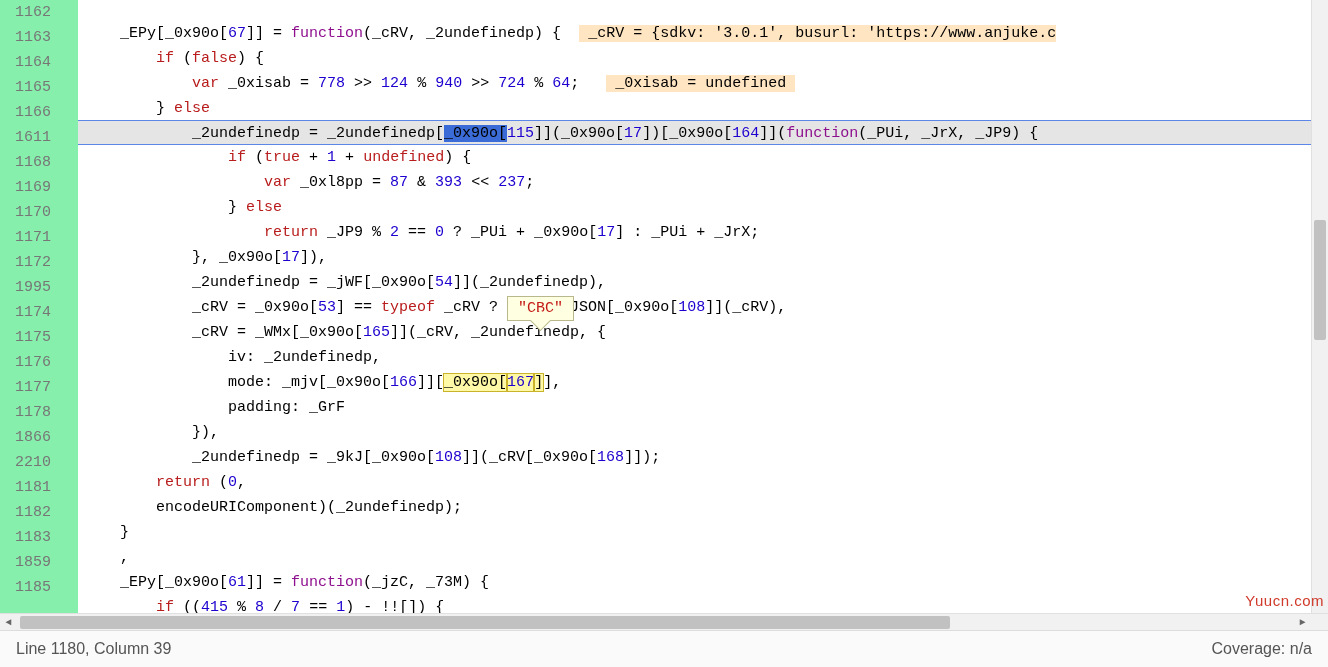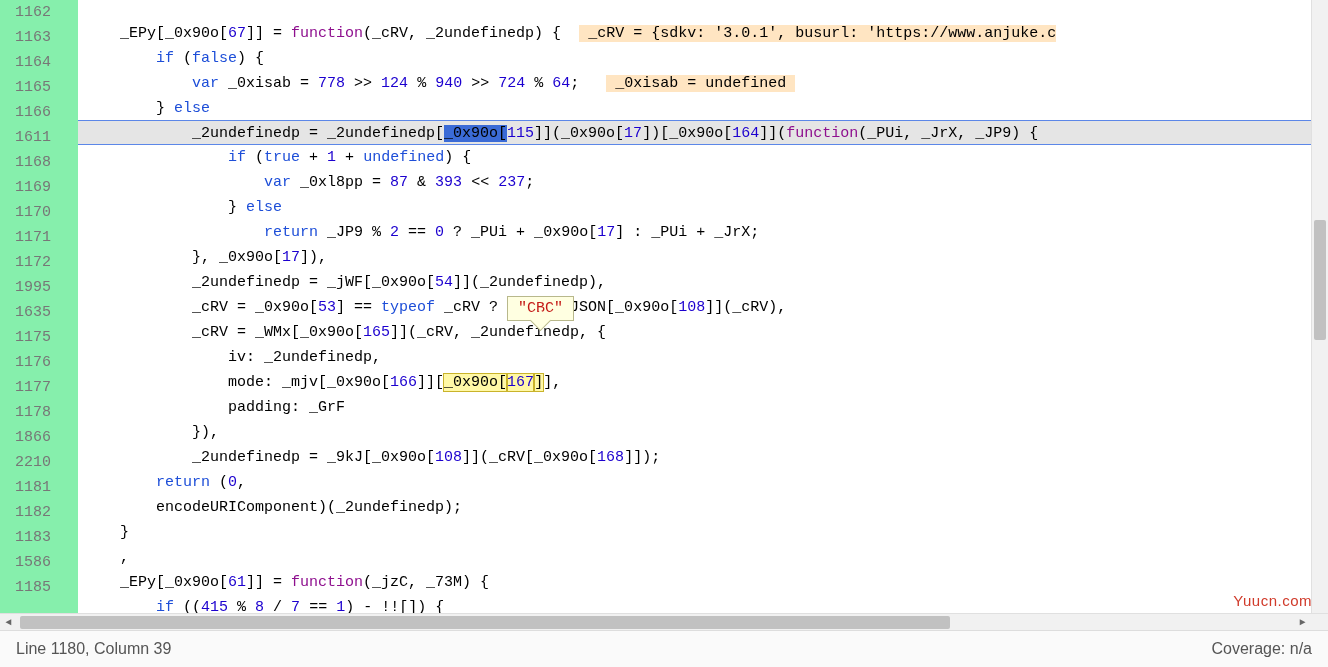--- a/index.html
+++ b/index.html
@@ -6,65 +6,65 @@
   html, body { width: 1328px; height: 667px; overflow: hidden; font-family: Consolas, "Courier New", monospace; font-size: 15px; background: #fff; color: #000; }
   .editor-wrap { position: relative; width: 1328px; height: 613px; overflow: hidden; }
   .gutter { position: absolute; left: 0; top: 0; width: 78px; height: 100%; background: #86efac; text-align: center; color: #777; user-select: none; }
   .gutter .ln { height: 25px; line-height: 25px; padding-right: 12px; }
   .code { position: absolute; left: 78px; top: 0; right: 0; height: 100%; white-space: pre; font-family: inherit; margin-top: 21px; }
   .row { position: relative; height: 25px; line-height: 25px; padding-left: 6px; }
   .row.cur { background: #e5e5e5; border-top: 1px solid #5c87e8; border-bottom: 1px solid #5c87e8; height: 25px; margin-top:-1px; }
   .sel { background: #3b6bd6; color: #fff; }
   .hl-o { background: #ffe5c2; }
   .hl-y { background: #fff8a6; outline: 1px solid #c9b32b; }
-  .kw { color: #1d4ed8; }
+  .kw { color: #b91c1c; }
   .fn { color: #8e0f8e; }
   .num { color: #1c00cf; }
   .idx { color: #1c00cf; }
   .id { color: #000; }
   .tooltip { position: absolute; background: #ffffe1; border: 1px solid #b8b88c; padding: 3px 10px; font-family: inherit; color: #c41a16; font-size: 15px; z-index: 50; }
   .tooltip::after { content: ""; position: absolute; left: 50%; bottom: -8px; margin-left: -8px; width: 14px; height: 14px; background: #ffffe1; border-right: 1px solid #b8b88c; border-bottom: 1px solid #b8b88c; transform: rotate(45deg); }
   .vscroll { position: absolute; right: 0; top: 0; width: 17px; height: 613px; background: #f1f1f1; border-left: 1px solid #e0e0e0; }
   .vthumb { position: absolute; left: 2px; right: 2px; background: #c1c1c1; border-radius: 2px; }
   .hscroll-area { position: absolute; left: 0; right: 0; top: 613px; height: 17px; background: #f1f1f1; border-top: 1px solid #e0e0e0; }
   .hleft, .hright { position: absolute; top: 0; width: 17px; height: 17px; display: flex; align-items: center; justify-content: center; color: #666; font-size: 10px; }
   .hleft { left: 0; }
   .hright { right: 17px; }
   .hthumb { position: absolute; top: 2px; height: 13px; background: #c1c1c1; border-radius: 2px; }
   .statusbar { position: absolute; left: 0; right: 0; top: 630px; height: 37px; background: #fafafa; border-top: 1px solid #ddd; display: flex; align-items: center; justify-content: space-between; padding: 0 16px; font-family: -apple-system, "Segoe UI", Arial, sans-serif; font-size: 16px; color: #555; }
-  .watermark { position: absolute; right: 16px; top: 592px; font-family: Arial, sans-serif; font-size: 15px; color: #d03a2a; letter-spacing: 0.5px; z-index: 60; pointer-events: none; }
+  .watermark { position: absolute; right: 4px; top: 592px; font-family: Arial, sans-serif; font-size: 15px; color: #d03a2a; letter-spacing: 0.5px; z-index: 60; pointer-events: none; }
 </style>
 </head>
 <body>
 
 <div class="editor-wrap">
   <div class="gutter">
       <div class="ln">1162</div>
       <div class="ln">1163</div>
       <div class="ln">1164</div>
       <div class="ln">1165</div>
       <div class="ln">1166</div>
       <div class="ln">1611</div>
       <div class="ln">1168</div>
       <div class="ln">1169</div>
       <div class="ln">1170</div>
       <div class="ln">1171</div>
       <div class="ln">1172</div>
       <div class="ln">1995</div>
-      <div class="ln">1635</div>
+      <div class="ln">1174</div>
       <div class="ln">1175</div>
       <div class="ln">1176</div>
       <div class="ln">1177</div>
       <div class="ln">1178</div>
       <div class="ln">1866</div>
       <div class="ln">2210</div>
       <div class="ln">1181</div>
       <div class="ln">1182</div>
       <div class="ln">1183</div>
-      <div class="ln">1586</div>
+      <div class="ln">1859</div>
       <div class="ln">1185</div>
     </div>
   <div class="code"><div class="row"><span class="id">    _EPy[_0x90o[</span><span class="idx">67</span><span class="id">]] = </span><span class="fn">function</span><span class="id">(_cRV, _2undefinedp) {  </span><span class="id hl-o"> _cRV = {sdkv: '3.0.1', busurl: 'https://www.anjuke.c</span></div><div class="row"><span class="id">        </span><span class="kw">if</span><span class="id"> (</span><span class="kw">false</span><span class="id">) {</span></div><div class="row"><span class="id">            </span><span class="kw">var</span><span class="id"> _0xisab = </span><span class="num">778</span><span class="id"> &gt;&gt; </span><span class="num">124</span><span class="id"> % </span><span class="num">940</span><span class="id"> &gt;&gt; </span><span class="num">724</span><span class="id"> % </span><span class="num">64</span><span class="id">;   </span><span class="id hl-o"> _0xisab = undefined </span></div><div class="row"><span class="id">        } </span><span class="kw">else</span></div><div class="row cur"><span class="id">            _2undefinedp = _2undefinedp[</span><span class="id sel">_0x90o[</span><span class="idx">115</span><span class="id">]](_0x90o[</span><span class="idx">17</span><span class="id">])[_0x90o[</span><span class="idx">164</span><span class="id">]](</span><span class="fn">function</span><span class="id">(_PUi, _JrX, _JP9) {</span></div><div class="row"><span class="id">                </span><span class="kw">if</span><span class="id"> (</span><span class="kw">true</span><span class="id"> + </span><span class="num">1</span><span class="id"> + </span><span class="kw">undefined</span><span class="id">) {</span></div><div class="row"><span class="id">                    </span><span class="kw">var</span><span class="id"> _0xl8pp = </span><span class="num">87</span><span class="id"> &amp; </span><span class="num">393</span><span class="id"> &lt;&lt; </span><span class="num">237</span><span class="id">;</span></div><div class="row"><span class="id">                } </span><span class="kw">else</span></div><div class="row"><span class="id">                    </span><span class="kw">return</span><span class="id"> _JP9 % </span><span class="num">2</span><span class="id"> == </span><span class="num">0</span><span class="id"> ? _PUi + _0x90o[</span><span class="idx">17</span><span class="id">] : _PUi + _JrX;</span></div><div class="row"><span class="id">            }, _0x90o[</span><span class="idx">17</span><span class="id">]),</span></div><div class="row"><span class="id">            _2undefinedp = _jWF[_0x90o[</span><span class="idx">54</span><span class="id">]](_2undefinedp),</span></div><div class="row"><span class="id">            _cRV = _0x90o[</span><span class="idx">53</span><span class="id">] == </span><span class="kw">typeof</span><span class="id"> _cRV ? _cRV : JSON[_0x90o[</span><span class="idx">108</span><span class="id">]](_cRV),</span></div><div class="row"><span class="id">            _cRV = _WMx[_0x90o[</span><span class="idx">165</span><span class="id">]](_cRV, _2undefinedp, {</span></div><div class="row"><span class="id">                iv: _2undefinedp,</span></div><div class="row"><span class="id">                mode: _mjv[_0x90o[</span><span class="idx">166</span><span class="id">]][</span><span class="id hl-y">_0x90o[</span><span class="idx hl-y">167</span><span class="id hl-y">]</span><span class="id">],</span></div><div class="row"><span class="id">                padding: _GrF</span></div><div class="row"><span class="id">            }),</span></div><div class="row"><span class="id">            _2undefinedp = _9kJ[_0x90o[</span><span class="idx">108</span><span class="id">]](_cRV[_0x90o[</span><span class="idx">168</span><span class="id">]]);</span></div><div class="row"><span class="id">        </span><span class="kw">return</span><span class="id"> (</span><span class="num">0</span><span class="id">,</span></div><div class="row"><span class="id">        encodeURIComponent)(_2undefinedp);</span></div><div class="row"><span class="id">    }</span></div><div class="row"><span class="id">    ,</span></div><div class="row"><span class="id">    _EPy[_0x90o[</span><span class="idx">61</span><span class="id">]] = </span><span class="fn">function</span><span class="id">(_jzC, _73M) {</span></div><div class="row"><span class="id">        </span><span class="kw">if</span><span class="id"> ((</span><span class="num">415</span><span class="id"> % </span><span class="num">8</span><span class="id"> / </span><span class="num">7</span><span class="id"> == </span><span class="num">1</span><span class="id">) - !![]) {</span></div></div>
   <div class="tooltip" style="left: 507px; top: 296px;">"CBC"</div>
   <div class="vscroll">
     <div class="vthumb" style="top: 220px; height: 120px;"></div>
   </div>
   <div class="watermark">Yuucn.com</div>
 </div>
 

